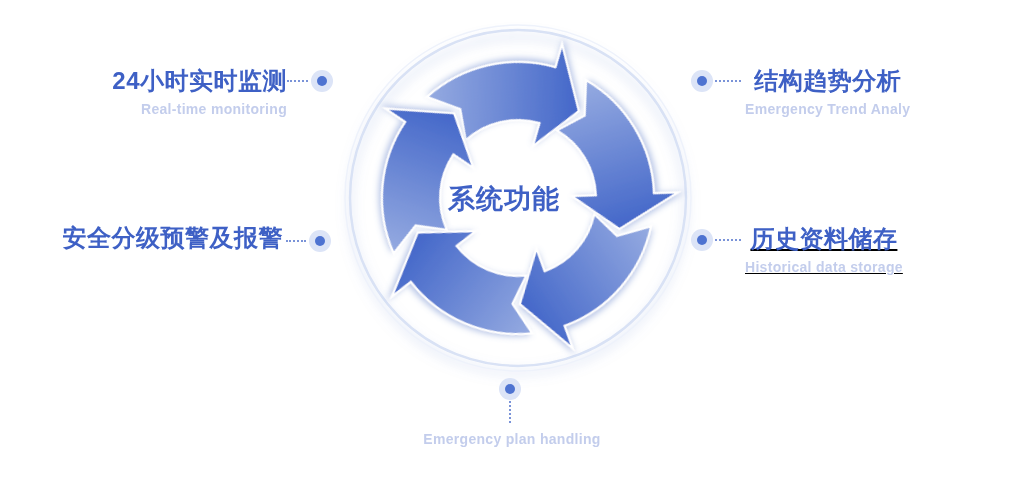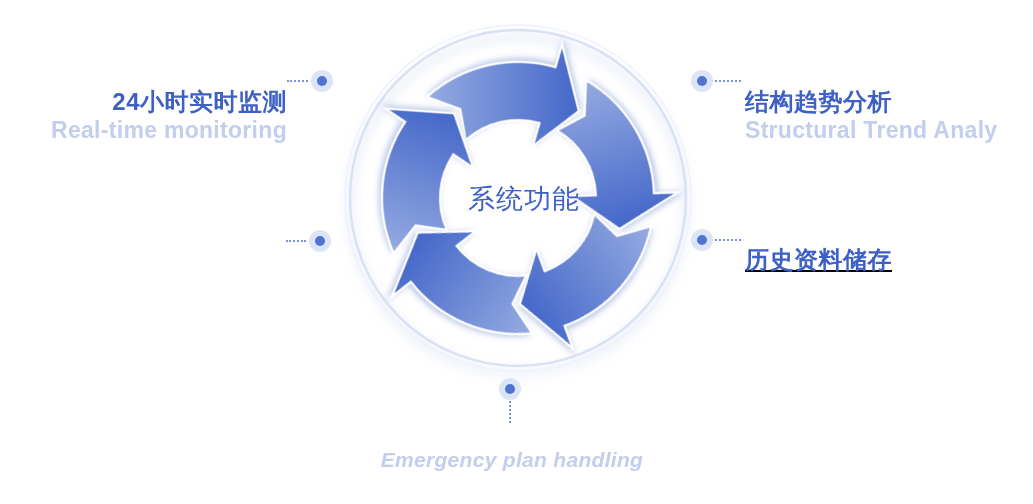--- a/index.html
+++ b/index.html
@@ -1,38 +1,38 @@
 <!DOCTYPE html>
 <html style="--zh-text: #3e60c5; --en-text: #c3cdec; --arrow-light: #9db1e3; --arrow-dark: #4064c8; --ring: #d9e2f5; --bullet-outer: #dce4f7; --bullet-inner: #4e73d1; --connector: #7a93d8;"><head>
 <meta charset="utf-8">
 <style>
   html,body{margin:0;padding:0;background:#fff;}
   .stage{
     position:relative;width:1033px;height:504px;background:#ffffff;
     font-family:"Liberation Sans",sans-serif;overflow:hidden;
   }
   
-  .label{position:absolute;display:flex;flex-direction:column;margin-top:21px;}
+  .label{position:absolute;display:flex;flex-direction:column;}
   .label .zh{
     font-size:24px;font-weight:bold;line-height:30px;letter-spacing:.5px;
     color:var(--zh-text,#3e60c5);white-space:nowrap;
   }
   .label .en{
-    font-size:23px;font-weight:bold;line-height:26px;letter-spacing:.3px;
+    font-size:14px;font-weight:bold;line-height:26px;letter-spacing:.3px;
     color:var(--en-text,#c3cdec);white-space:nowrap;
   }
   .align-right{align-items:flex-end;text-align:right;}
-  .align-left{align-items:flex-start;text-align:left;}
+  .align-left{align-items:center;text-align:left;}
   .align-center{align-items:center;text-align:center;}
   #label-tl{top:66px;right:746px;}
   #label-lm{top:223px;right:750px;}
   #label-tr{top:66px;left:745px;}
   #label-rm{top:224px;left:745px;text-decoration:underline;}
   #label-b{top:426px;left:312px;width:400px;}
-  #label-b .en{font-size:21px;font-style:italic;}
+  #label-b .en{font-size:14px;}
   
   .dot{
     position:absolute;width:22px;height:22px;border-radius:50%;
     background:var(--bullet-outer,#dce4f7);
     display:flex;align-items:center;justify-content:center;
   }
   .dot-core{width:10px;height:10px;border-radius:50%;background:var(--bullet-inner,#4e73d1);}
   #dot-tl{left:311px;top:70px;}
   #dot-lm{left:309px;top:230px;}
   #dot-tr{left:691px;top:70px;}
@@ -43,22 +43,22 @@
   .connector.h{border-top:2px dotted var(--connector,#7a93d8);height:0;}
   .connector.v{border-left:2px dotted var(--connector,#7a93d8);width:0;}
   #conn-tl{left:287px;top:80px;width:21px;}
   #conn-lm{left:286px;top:240px;width:20px;}
   #conn-tr{left:715px;top:80px;width:26px;}
   #conn-rm{left:715px;top:239px;width:26px;}
   #conn-b{left:509px;top:401px;height:22px;}
   
   #cycle{position:absolute;left:328px;top:8px;}
   .center-label{
-    position:absolute;left:424px;top:182px;width:200px;text-align:center;
-    font-size:27px;font-weight:normal;line-height:34px;letter-spacing:1px;
+    position:absolute;left:404px;top:182px;width:200px;text-align:center;
+    font-size:27px;font-weight:bold;line-height:34px;letter-spacing:1px;
     color:var(--zh-text,#3e60c5);
   }
 </style>
 </head>
 <body>
 
 <div class="stage">
 
   <svg id="cycle" width="380" height="380" viewBox="-190 -190 380 380">
     <defs>
@@ -92,36 +92,38 @@
     <div class="zh">24小时实时监测</div>
     <div class="en">Real-time monitoring</div>
   </div>
   <div class="connector h" id="conn-tl"></div>
   <span class="dot" id="dot-tl">
       <span class="dot-core"></span>
     </span>
 
   <div class="label align-left" id="label-tr">
     <div class="zh">结构趋势分析</div>
-    <div class="en">Structural Trend Analy</div>
+    <div class="en">Emergency Trend Analy</div>
   </div>
   <div class="connector h" id="conn-tr"></div>
   <span class="dot" id="dot-tr">
       <span class="dot-core"></span>
     </span>
 
   <div class="label align-right" id="label-lm">
+    <div class="zh">安全分级预警及报警</div>
   </div>
   <div class="connector h" id="conn-lm"></div>
   <span class="dot" id="dot-lm">
       <span class="dot-core"></span>
     </span>
 
   <div class="label align-left" id="label-rm">
     <div class="zh">历史资料储存</div>
+    <div class="en">Historical data storage</div>
   </div>
   <div class="connector h" id="conn-rm"></div>
   <span class="dot" id="dot-rm">
       <span class="dot-core"></span>
     </span>
 
   <div class="label align-center" id="label-b">
     <div class="en">Emergency plan handling</div>
   </div>
   <div class="connector v" id="conn-b"></div>

